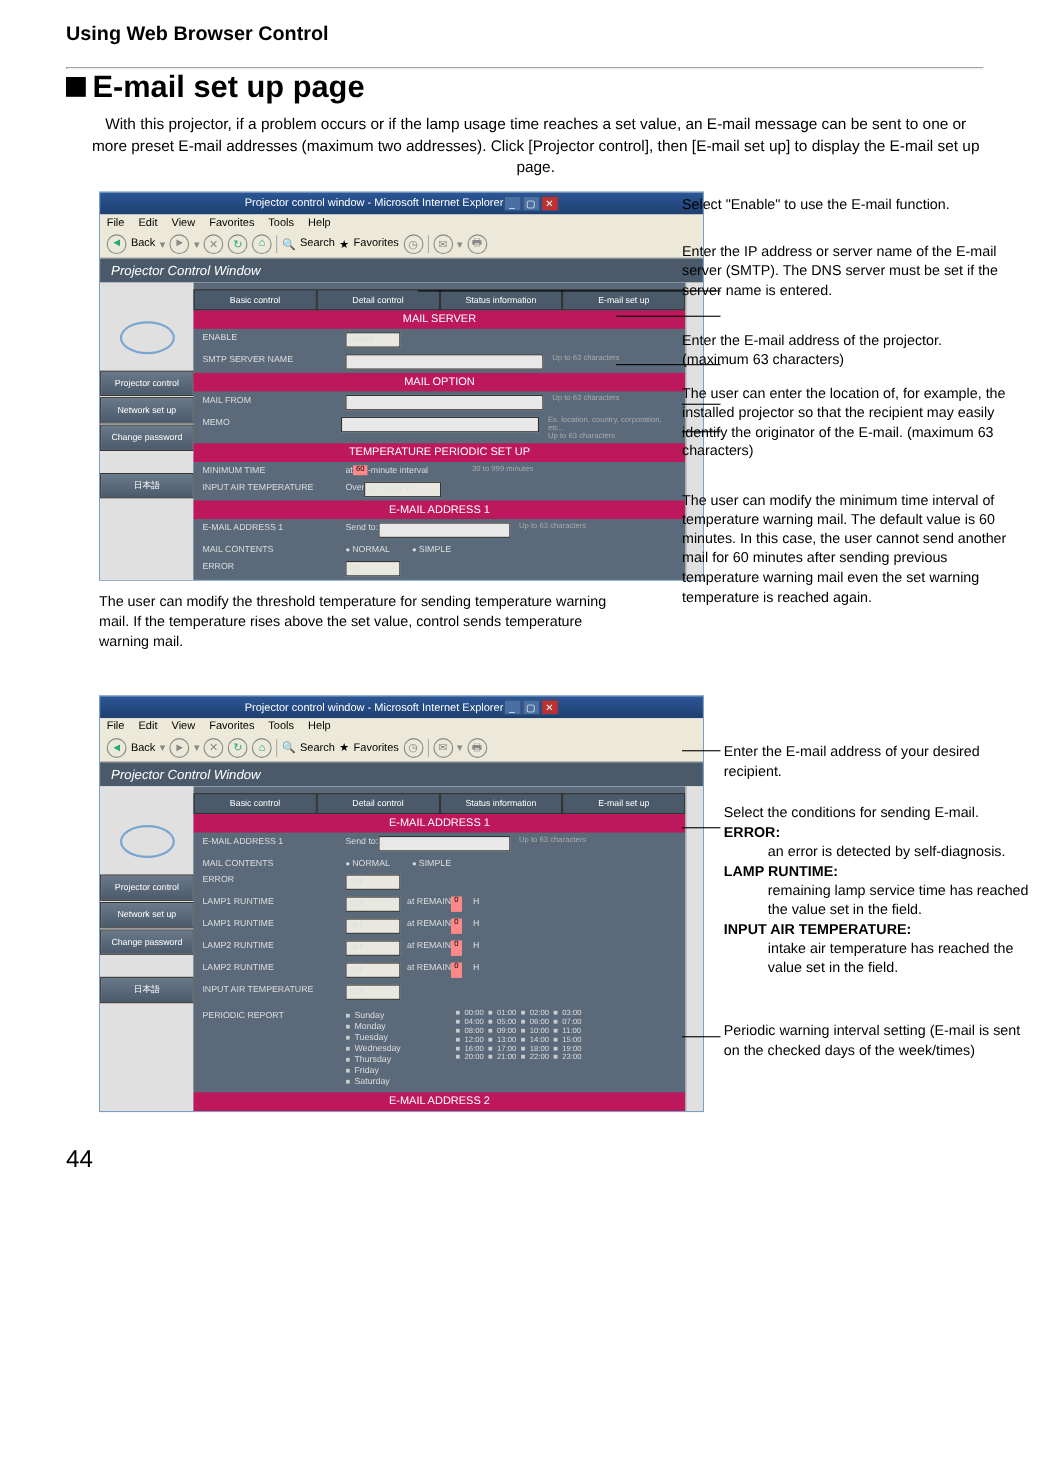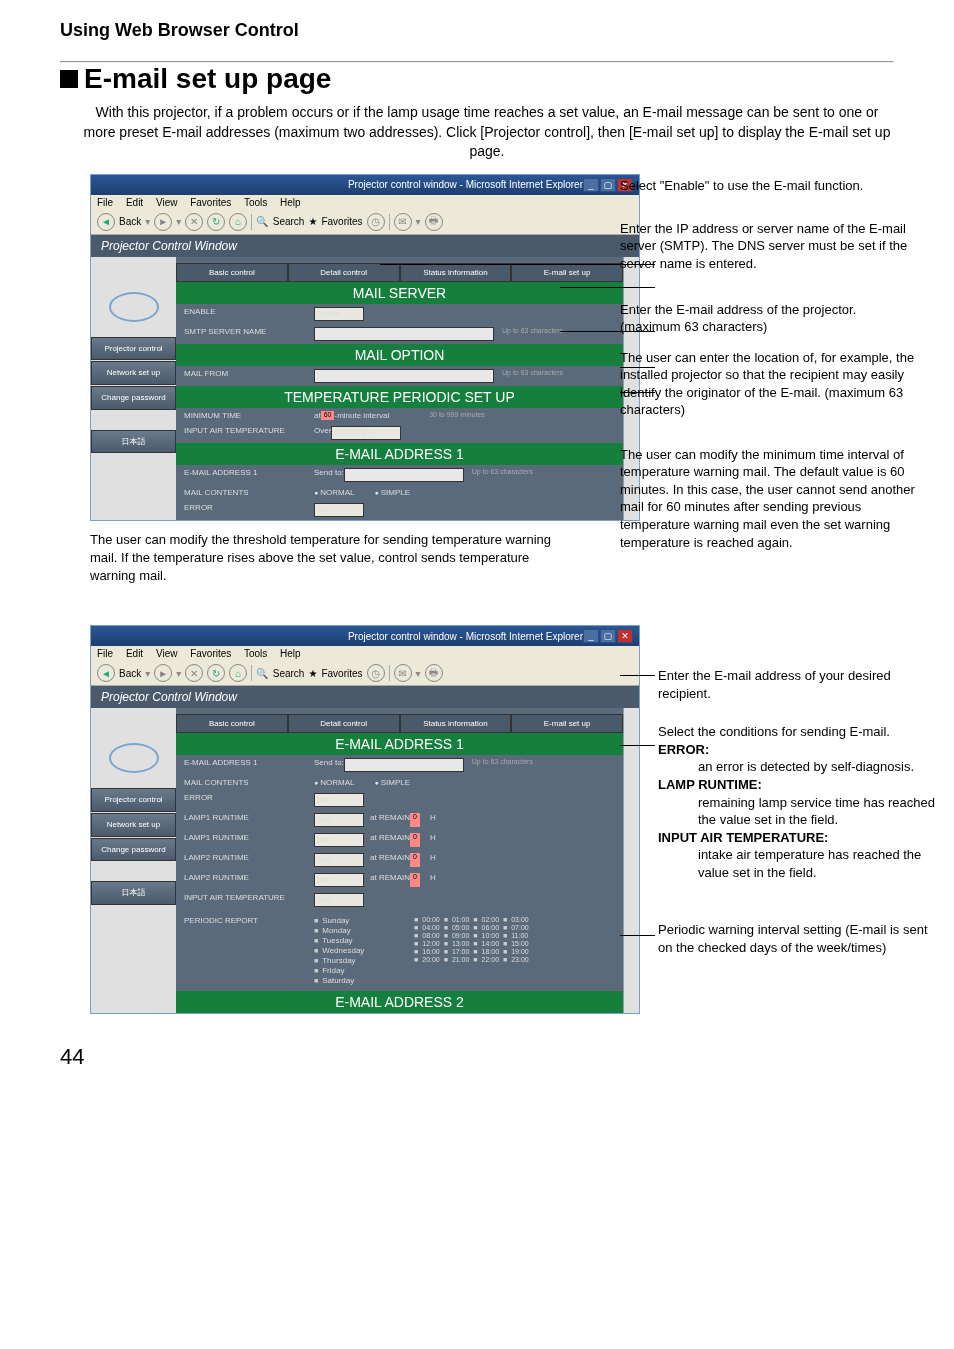--- a/index.html
+++ b/index.html
@@ -33,40 +33,40 @@
       width: 550px;
       background: #fff;
       font-size: 10px;
     }
     .titlebar {
       background: linear-gradient(to bottom, #2b5797, #1e3f6f);
       color: #fff;
       padding: 3px 6px;
       font-size: 10px;
       display: flex;
-      justify-content: flex-end;
+      justify-content: center;
       align-items: center;
     }
     .winbtns { display: flex; gap: 1px; }
     .winbtn { width: 16px; height: 14px; background: #4a6fa0; border: 1px solid #2a4f80; color:#fff; display:flex; align-items:center; justify-content:center; font-size:9px; }
     .winbtn.close { background: #c03030; }
     .menubar { background: #ece9d8; padding: 2px 6px; font-size: 10px; }
     .menubar span { margin-right: 10px; }
     .toolbar { background: #ece9d8; padding: 3px 6px; border-bottom: 1px solid #aaa; display: flex; align-items: center; gap: 4px; font-size: 10px; }
     .tbicon { width: 18px; height: 18px; border-radius: 50%; border: 1px solid #888; display:inline-flex; align-items:center; justify-content:center; font-size:10px; color:#2a7; }
     .tbicon.gray { color:#888; }
     .content-header { background: #4a5a6a; color: #fff; padding: 4px 10px; font-style: italic; font-size: 12px; }
     .content-body { display: flex; background: #e8e8e8; }
     .sidebar { width: 85px; background: #e0e0e0; padding-top: 30px; }
     .side-logo { width: 50px; height: 30px; border: 2px solid #7aa5d0; border-radius: 50%; margin: 5px auto 15px; display:flex; align-items:center; justify-content:center; color:#7aa5d0; font-size:7px; }
     .sidebtn { background: linear-gradient(to bottom, #6a7a8a, #4a5a6a); color: #fff; text-align: center; padding: 6px 2px; margin: 1px 0; font-size: 8px; border: 1px solid #333; line-height: 1.2; }
     .maincontent { flex: 1; background: #5a6a7a; padding: 0; }
     .tabs { display: flex; padding-top: 6px; }
     .tab { flex: 1; background: #4a5a6a; color: #fff; text-align: center; padding: 4px; font-size: 8px; border: 1px solid #333; }
-    .section-bar { background: #15803d; color: #fff; text-align: center; padding: 3px; font-size: 14px; }
+    .section-bar { background: #be185d; color: #fff; text-align: center; padding: 3px; font-size: 10px; }
     .form-row { display: flex; padding: 3px 8px; color: #ddd; font-size: 8px; background: #5a6a7a; }
     .form-label { width: 130px; }
     .form-input { background: #e8e8e8; height: 14px; flex: 0 0 120px; border: 1px solid #333; }
     .form-input.wide { flex: 0 0 180px; }
     .form-select { background: #e8e8e0; height: 14px; width: 50px; border: 1px solid #333; font-size:7px; display:inline-flex; align-items:center; padding:0 2px; }
     .form-note { margin-left: 8px; font-size: 7px; color: #aaa; }
     .radio-lbl::before { content: "●"; margin-right: 2px; font-size: 7px; }
     .chk { color: #ccc; margin-right: 4px; font-size: 7px; }
     .badge-num { background: #f88; color: #000; padding: 0 3px; font-size: 7px; }
     .scrollbar { width: 16px; background: #e0e0e0; border-left: 1px solid #999; }
@@ -157,20 +157,28 @@
         <div class="form-row">
           <span class="form-label">SMTP SERVER NAME</span>
           <span class="form-input wide"></span>
           <span class="form-note">Up to 63 characters</span>
         </div>
         <div class="section-bar">MAIL OPTION</div>
         <div class="form-row">
           <span class="form-label">MAIL FROM</span>
           <span class="form-input wide"></span>
           <span class="form-note">Up to 63 characters</span>
+        </div>
+        <div class="form-row">
+          <span class="form-label">MEMO</span>
+          <span class="form-input wide"></span>
+          <span class="form-note">
+            <span>Ex. location, country, corporation, etc...</span><br>
+            <span>Up to 63 characters</span>
+          </span>
         </div>
         <div class="section-bar">TEMPERATURE PERIODIC SET UP</div>
         <div class="form-row">
           <span class="form-label">MINIMUM TIME</span>
           <span>at</span>
           <span class="badge-num">60</span>
           <span>-minute interval</span>
           <span class="form-note" style="margin-left:40px">30 to 999 minutes</span>
         </div>
         <div class="form-row">

